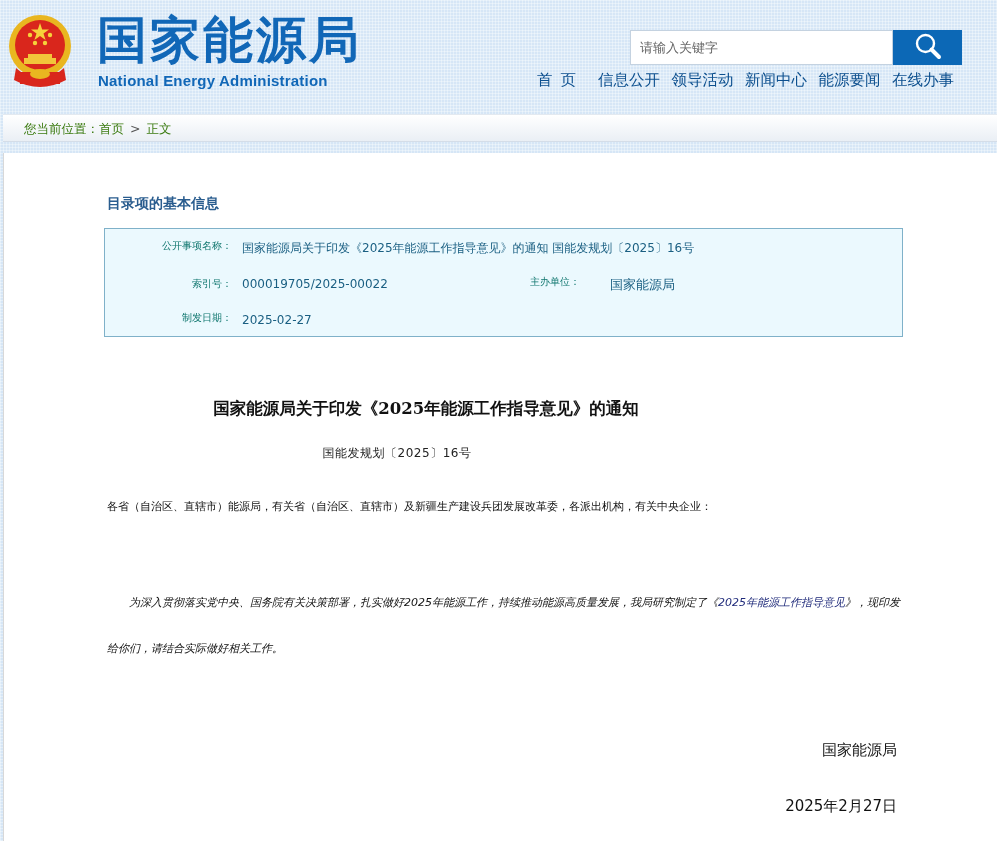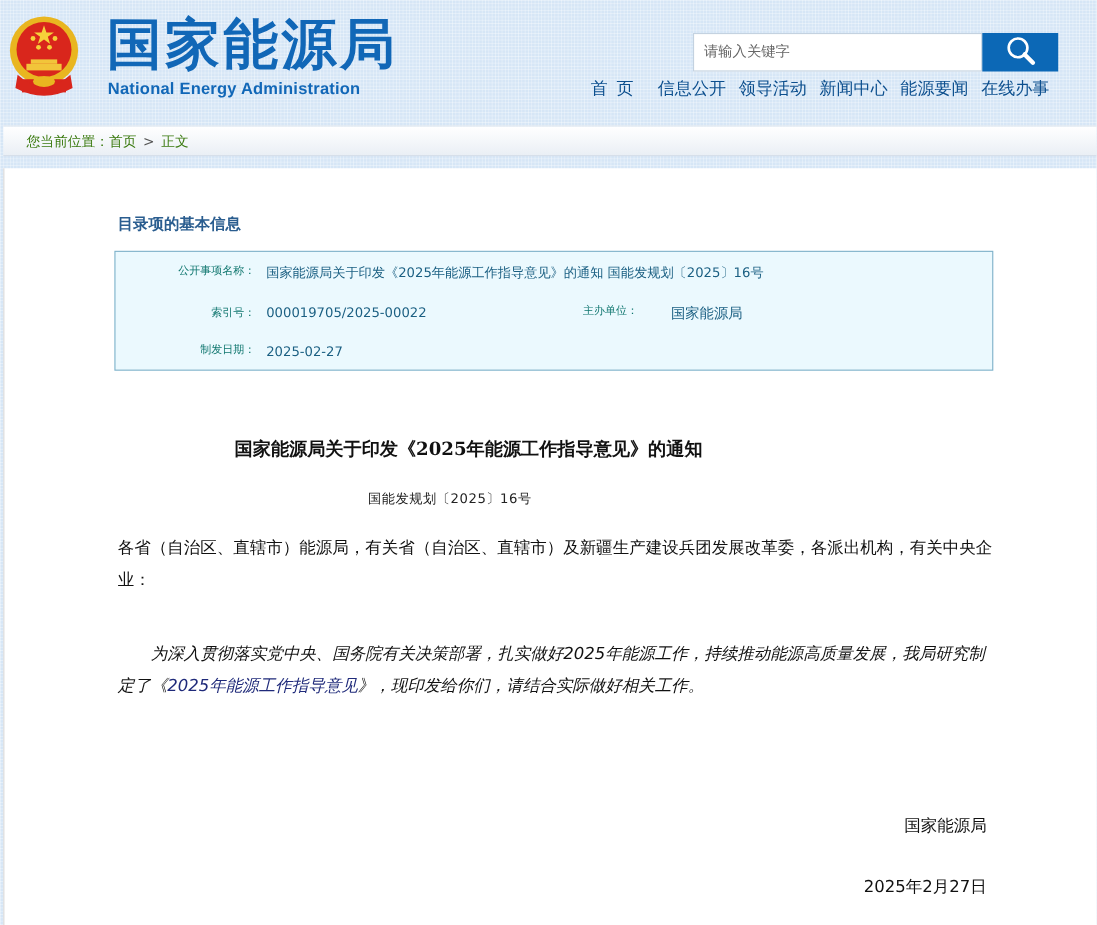--- a/index.html
+++ b/index.html
@@ -77,26 +77,26 @@
     position: absolute; font-size: 10px; color: #0f766e; text-align: right; white-space: nowrap;
   }
   .info-value {
     position: absolute; font-size: 12px; color: #1a5f82; white-space: nowrap;
   }
   .doc-title {
     position: absolute; left: 0; width: 844px; top: 245px; text-align: center;
     font-family: "DejaVu Serif", serif; font-weight: bold; font-size: 16.5px; color: #111;
   }
   .doc-number {
-    position: absolute; left: 12px; width: 786px; top: 292px; text-align: center;
+    position: absolute; left: 0; width: 786px; top: 292px; text-align: center;
     font-size: 12px; color: #222; letter-spacing: 0.5px;
   }
   .para {
-    position: absolute; left: 103px; width: 800px; font-size: 15px; color: #111;
-    line-height: 29px; margin: 0;
+    position: absolute; left: 103px; width: 800px; font-size: 11px; color: #111;
+    line-height: 46px; margin: 0;
   }
   .para .link { color: #1f2a7a; cursor: pointer; }
   .signature {
     position: absolute; right: 100px; font-size: 15px; color: #111; text-align: right;
   }
 </style>
 </head>
 <body>
 
 <div class="header">

